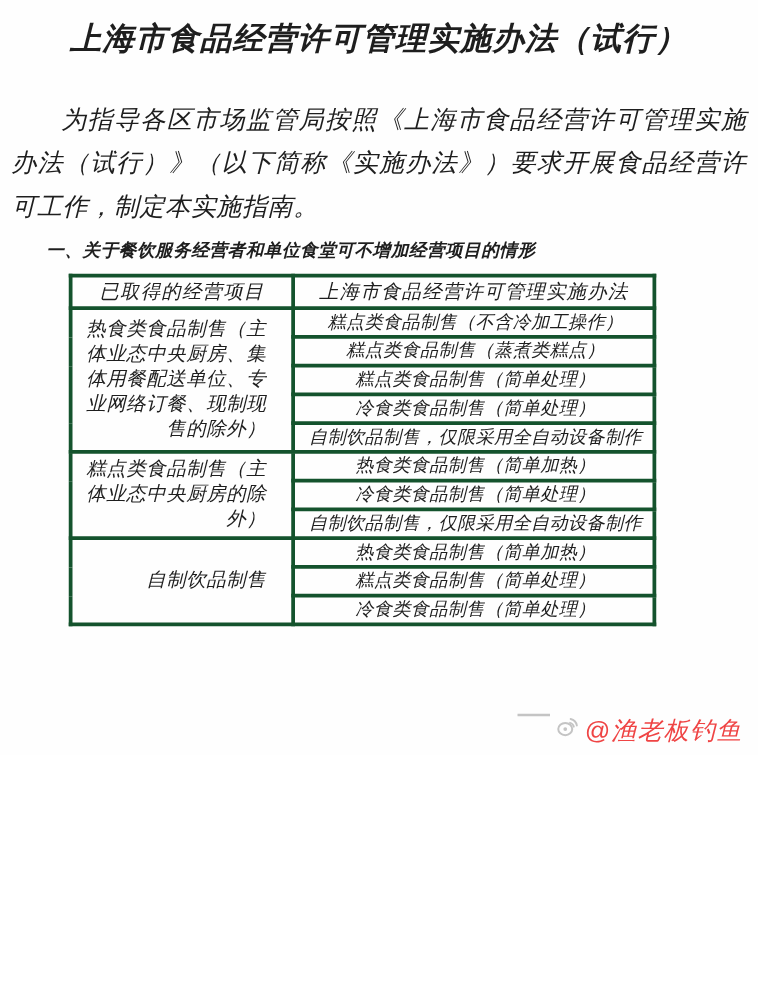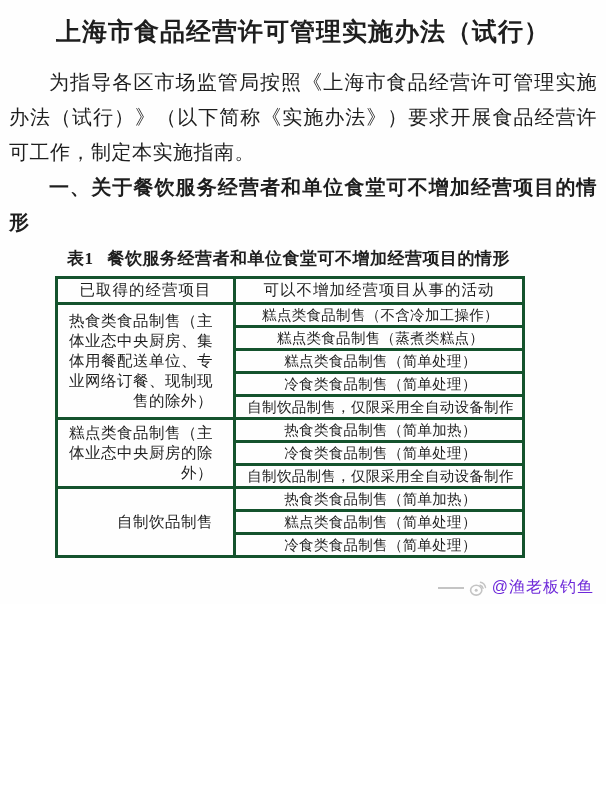--- a/index.html
+++ b/index.html
@@ -9,40 +9,41 @@
     font-family:"Liberation Serif","DejaVu Serif",serif;
     color:#1e1e1e;
     overflow:hidden;
   }
   .page{
     position:relative;
     width:606px;height:604px;
     box-sizing:border-box;
     padding:13px 9px 0 9px;
     background:#fefefe;
+    font-style:italic;
   }
   .doc-title{
     text-align:center;
     font-size:25px;
     font-weight:bold;
     line-height:37px;
     letter-spacing:1px;
   }
   .body-text{
     margin:0;
     font-size:20px;
     line-height:35px;
     letter-spacing:0.5px;
     text-align:justify;
     text-indent:2em;
   }
-  .para-1{margin-top:15px;}
+  .para-1{margin-top:29px;}
   .section-heading{
     margin:0;
-    font-size:20px;
+    font-size:14px;
     font-weight:bold;
     line-height:35px;
     letter-spacing:0.5px;
     text-align:justify;
     text-indent:2em;
   }
   .table-wrap{
     margin-left:46px;
     width:467px;
   }
@@ -90,24 +91,24 @@
     line-height:20px;
     white-space:nowrap;
     font-size:14.5px;
     letter-spacing:0.3px;
   }
   .watermark{
     position:absolute;
     right:12px;
     bottom:6px;
     display:flex;
-    align-items:center;
+    align-items:flex-start;
     gap:4px;
-    color:#6d28d9;
-    font-size:16px;
+    color:#ef4444;
+    font-size:20px;
     letter-spacing:1px;
     font-family:"Liberation Sans","DejaVu Sans",sans-serif;
   }
   .watermark .wm-dash{
     display:inline-block;
     width:26px;height:0;
     border-top:2px solid #c4c4c4;
   }
   .watermark svg{display:block;}
 </style>
@@ -119,32 +120,29 @@
   <div class="doc-title">
     <div>上海市食品经营许可管理实施办法（试行）</div>
   </div>
 
   <p class="body-text para-1">为指导各区市场监管局按照《上海市食品经营许可管理实施办法（试行）》（以下简称《实施办法》）要求开展食品经营许可工作，制定本实施指南。</p>
 
   <h2 class="section-heading">一、关于餐饮服务经营者和单位食堂可不增加经营项目的情形</h2>
 
 
   <div class="table-wrap">
-    <div class="table-caption">
-      <span class="cap-label">表1</span><span>餐饮服务经营者和单位食堂可不增加经营项目的情形</span>
-    </div>
     <table class="rule-table">
       <colgroup>
           <col class="c-left">
           <col class="c-right">
         </colgroup>
       <thead>
         <tr>
           <th>已取得的经营项目</th>
-          <th>可以不增加经营项目从事的活动</th>
+          <th>上海市食品经营许可管理实施办法</th>
         </tr>
       </thead>
       <tbody>
           <tr>
             <td class="item-cell" rowspan="5">热食类食品制售（主体业态中央厨房、集体用餐配送单位、专业网络订餐、现制现售的除外）</td>
             <td class="activity-cell">糕点类食品制售（不含冷加工操作）</td>
           </tr>
           <tr>
             <td class="activity-cell">糕点类食品制售（蒸煮类糕点）</td>
           </tr>

